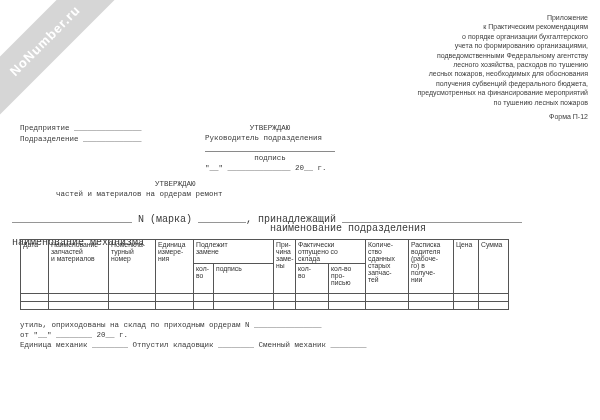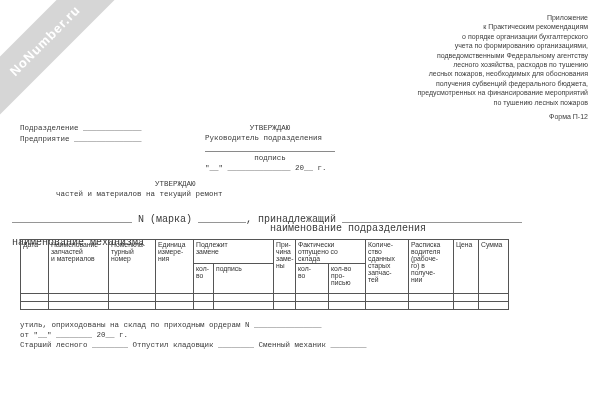--- a/index.html
+++ b/index.html
@@ -84,35 +84,35 @@
     <div>подведомственными Федеральному агентству</div>
     <div>лесного хозяйства, расходов по тушению</div>
     <div>лесных пожаров, необходимых для обоснования</div>
     <div>получения субвенций федерального бюджета,</div>
     <div>предусмотренных на финансирование мероприятий</div>
     <div>по тушению лесных пожаров</div>
     <div class="form-label">Форма П-12</div>
   </div>
 
   <div class="requisites">
+    <div>Предприятие _______________</div>
     <div>Подразделение _____________</div>
-    <div>Предприятие _______________</div>
   </div>
 
   <div class="approval">
     <div class="center">УТВЕРЖДАЮ</div>
     <div>Руководитель подразделения</div>
     <div class="sigline"></div>
     <div class="center">подпись</div>
     <div>"__" ______________ 20__ г.</div>
   </div>
 
   <div class="doc-title">
     <div class="t1">УТВЕРЖДАЮ</div>
-    <div class="t3">частей и материалов на текущий ремонт</div>
+    <div class="t3">частей и материалов на ордерам ремонт</div>
   </div>
 
   <div class="machine">
     <div>____________________ N (марка) ________, принадлежащий ______________________________</div>
     <div class="caps">
       <span class="cap-left">наименование механизма</span>
       <span class="cap-right">наименование подразделения</span>
     </div>
   </div>
 
@@ -209,16 +209,16 @@
         <td></td>
           <td></td>
         <td></td>
       </tr>
     </tbody>
   </table>
 
   <div class="footer">
     <div>утиль, оприходованы на склад по приходным ордерам N _______________</div>
     <div>от "__" ________ 20__ г.</div>
-    <div>Старший лесного ________ Отпустил кладовщик ________ Сменный механик ________</div>
+    <div>Единица механик ________ Отпустил кладовщик ________ Сменный механик ________</div>
   </div>
 
 </div>
 
 </body></html>

